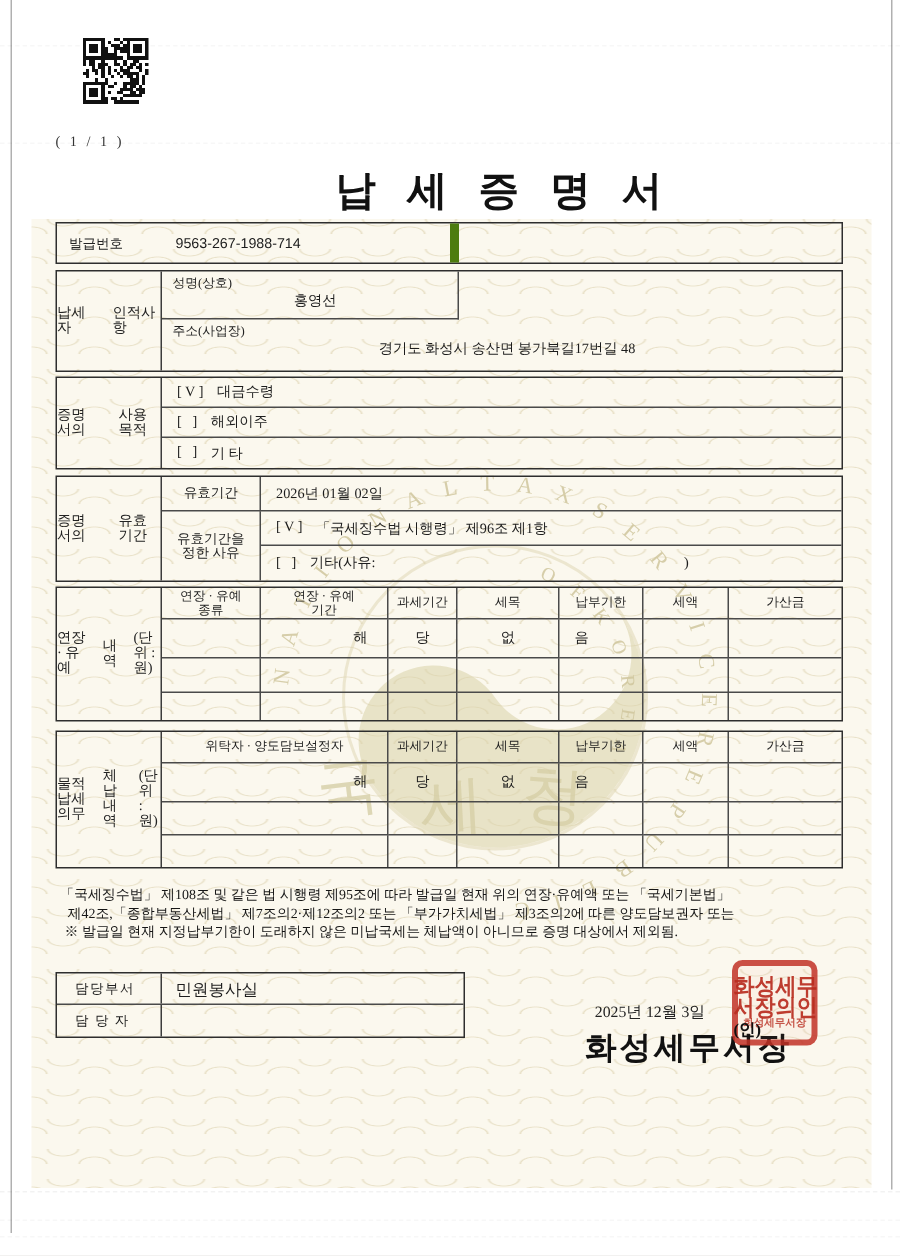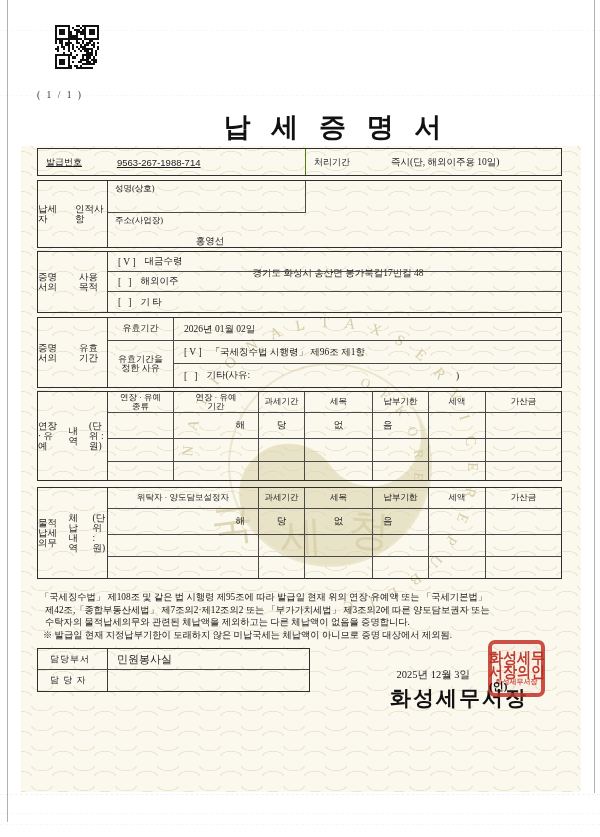--- a/index.html
+++ b/index.html
@@ -25,21 +25,21 @@
   .grid{display:grid;flex:none;}
   .cell{box-sizing:border-box;border-right:1px solid #4a4a4a;border-bottom:1px solid #4a4a4a;display:flex;align-items:center;font-size:9.5px;overflow:hidden;}
   .cell.lastc{border-right:none;} .cell.lastr{border-bottom:none;}
   .cell.hdr{justify-content:center;text-align:center;font-size:8.5px;white-space:pre-line;line-height:9.5px;color:#222;}
   .cell.ctr{justify-content:center;} .cell.rgt{justify-content:flex-end;padding-right:13px;} .cell.lft{padding-left:10px;}
 
   
   .a-cell{box-sizing:border-box;display:flex;align-items:center;font-size:9.5px;}
   .a-lab{font-size:9px;color:#222;}
   
-  .fcell{box-sizing:border-box;display:flex;flex-direction:column;padding:2px 0 0 7px;font-size:9.5px;gap:40px;}
+  .fcell{box-sizing:border-box;display:flex;flex-direction:column;padding:2px 0 0 7px;font-size:9.5px;}
   .fcell .sl{font-size:8.5px;color:#222;line-height:11px;}
   .fcell .fv{text-align:center;line-height:15px;}
   
   .chk{white-space:pre;font-size:9.5px;}
   .optlab{margin-left:9px;}
 
   .statement{position:absolute;left:40px;top:591px;width:526px;font-size:9.3px;line-height:12.6px;color:#161616;}
   .statement div{white-space:nowrap;}
 
   .contact{position:absolute;left:37px;top:648px;width:273px;border:1.2px solid #2e2e2e;box-sizing:border-box;}
@@ -244,27 +244,23 @@
       <rect x="13" y="20" width="1" height="1" fill="#111"></rect>
       <rect x="14" y="20" width="1" height="1" fill="#111"></rect>
       <rect x="15" y="20" width="1" height="1" fill="#111"></rect>
       <rect x="16" y="20" width="1" height="1" fill="#111"></rect>
       <rect x="17" y="20" width="1" height="1" fill="#111"></rect>
     </svg>
   <div class="pageind">( 1 / 1 )</div>
   <div class="title">납 세 증 명 서</div>
 
   <div class="sec" style="top:148px;height:28px;">
-    <div class="a-cell" style="width:268px;border-right:1px solid #4d7c0f;text-decoration:underline;">
+    <div class="a-cell" style="width:268px;border-right:6px solid #4d7c0f;">
       <span class="a-lab" style="margin-left:8px;width:55px;">발급번호</span>
       <span style="margin-left:16px;font-family:'Liberation Sans','DejaVu Sans',sans-serif;font-size:9.5px;">9563-267-1988-714</span>
-    </div>
-    <div class="a-cell" style="width:255px;">
-      <span class="a-lab" style="margin-left:8px;width:55px;">처리기간</span>
-      <span style="margin-left:22px;font-size:9.5px;">즉시(단, 해외이주용 10일)</span>
     </div>
   </div>
 
   <div class="sec" style="top:180px;height:68px;">
     <div class="lblcol">
       <span>납세자</span>
       <span>인적사항</span>
     </div>
     <div class="grid" style="grid-template-columns:198px 255px;grid-template-rows:32px 33px;">
       <div class="fcell" style="border-right:1px solid #4a4a4a;border-bottom:1px solid #4a4a4a;">
@@ -391,21 +387,20 @@
         <div class="cell lastr"></div>
         <div class="cell lastr"></div>
         <div class="cell lastr"></div>
         <div class="cell lastc lastr"></div>
     </div>
   </div>
 
   <div class="statement">
     <div>「국세징수법」 제108조 및 같은 법 시행령 제95조에 따라 발급일 현재 위의 연장·유예액 또는 「국세기본법」</div>
     <div style="padding-left:5px;">제42조,「종합부동산세법」 제7조의2·제12조의2 또는 「부가가치세법」 제3조의2에 따른 양도담보권자 또는</div>
-    <div style="padding-left:5px;">수탁자의 물적납세의무와 관련된 체납액을 제외하고는 다른 체납액이 없음을 증명합니다.</div>
     <div style="padding-left:3px;">※ 발급일 현재 지정납부기한이 도래하지 않은 미납국세는 체납액이 아니므로 증명 대상에서 제외됨.</div>
   </div>
 
   <div class="contact">
     <div class="c-row">
       <div class="c-lab">담당부서</div>
       <div class="c-val" style="font-family:'Liberation Serif','DejaVu Serif',serif;">민원봉사실</div>
     </div>
     <div class="c-row">
       <div class="c-lab">담 당 자</div>

